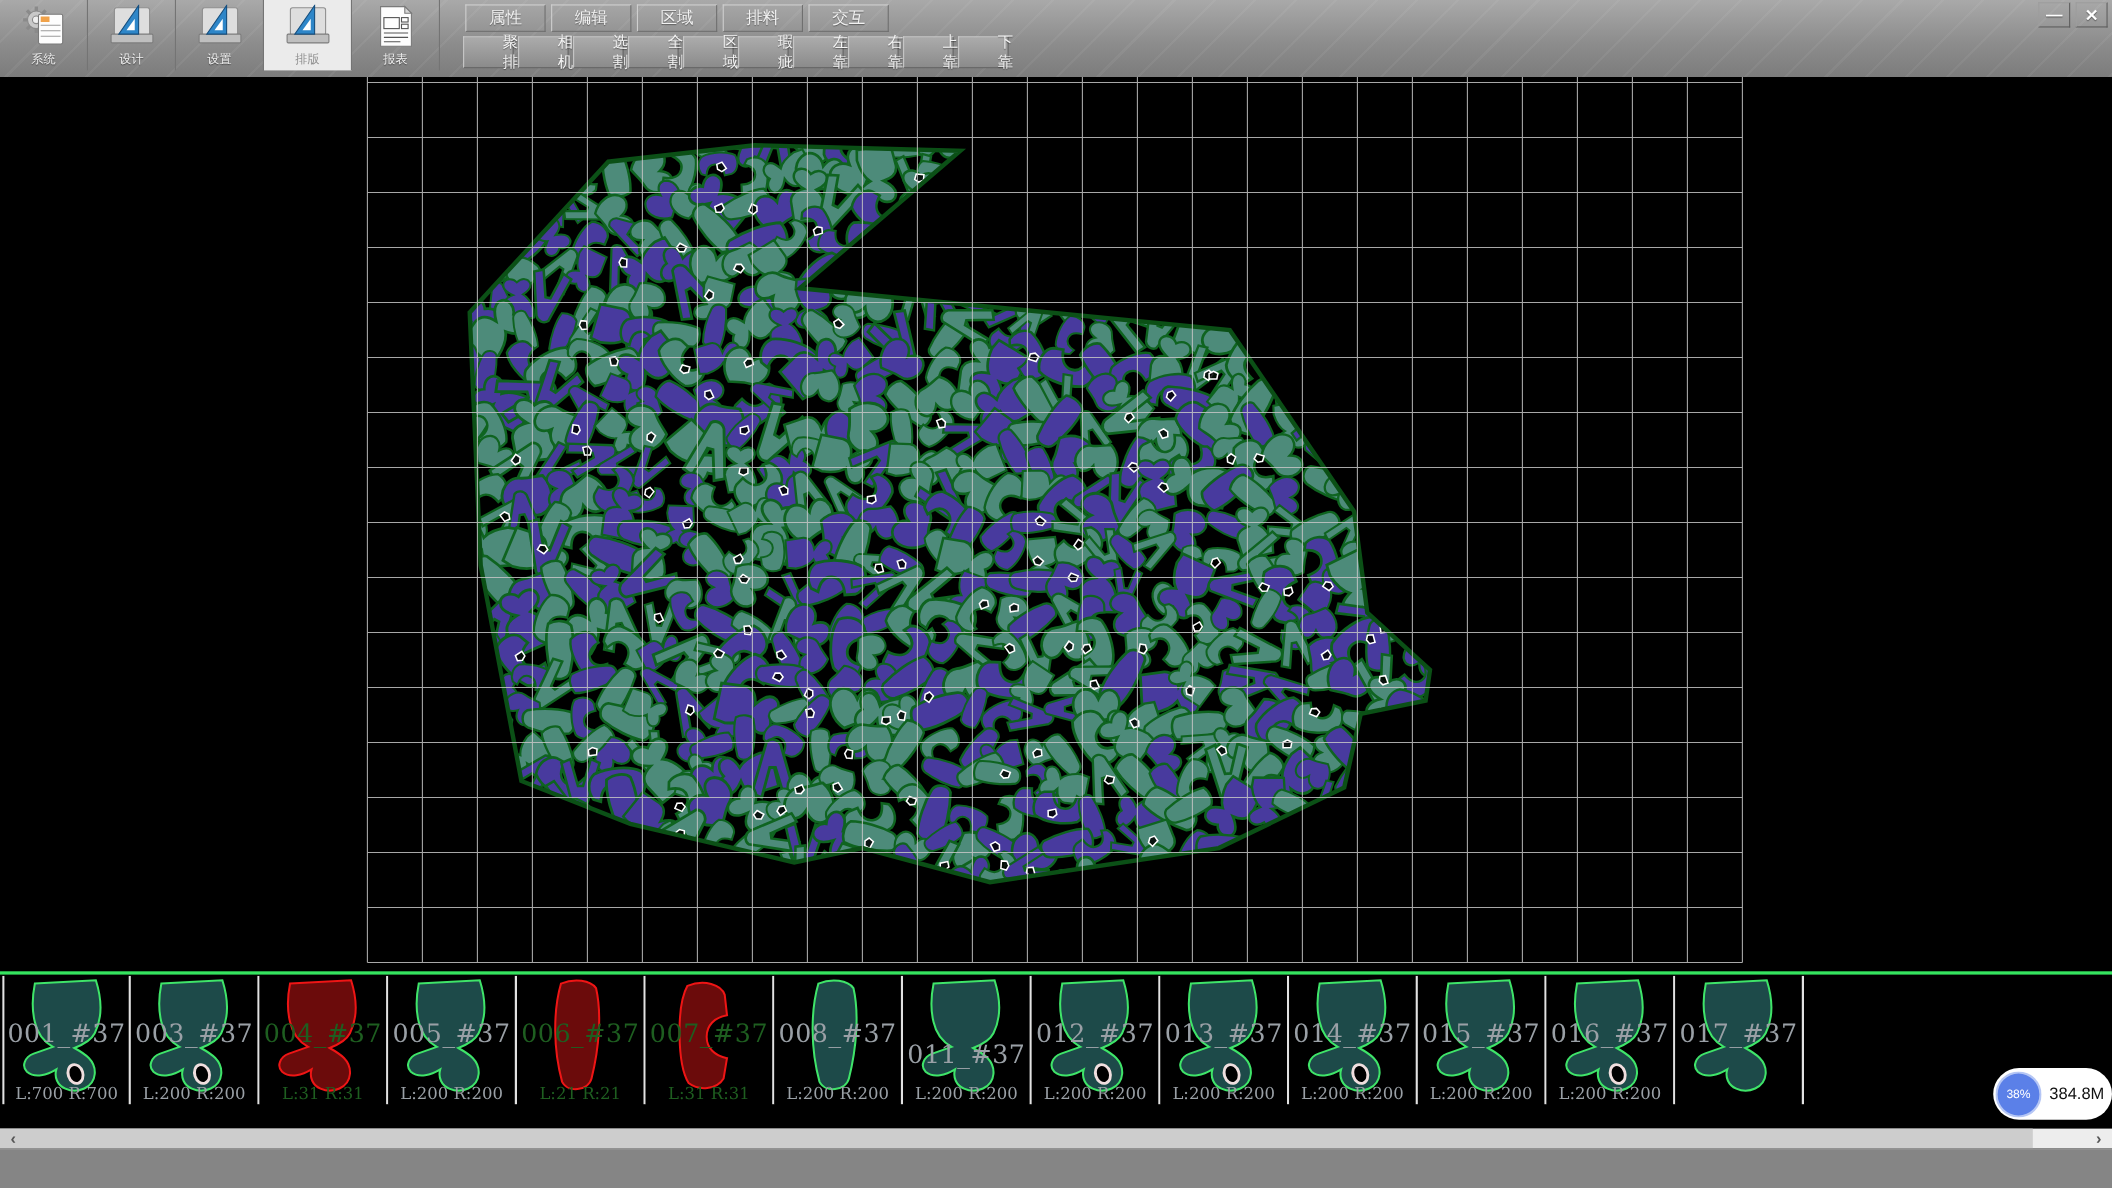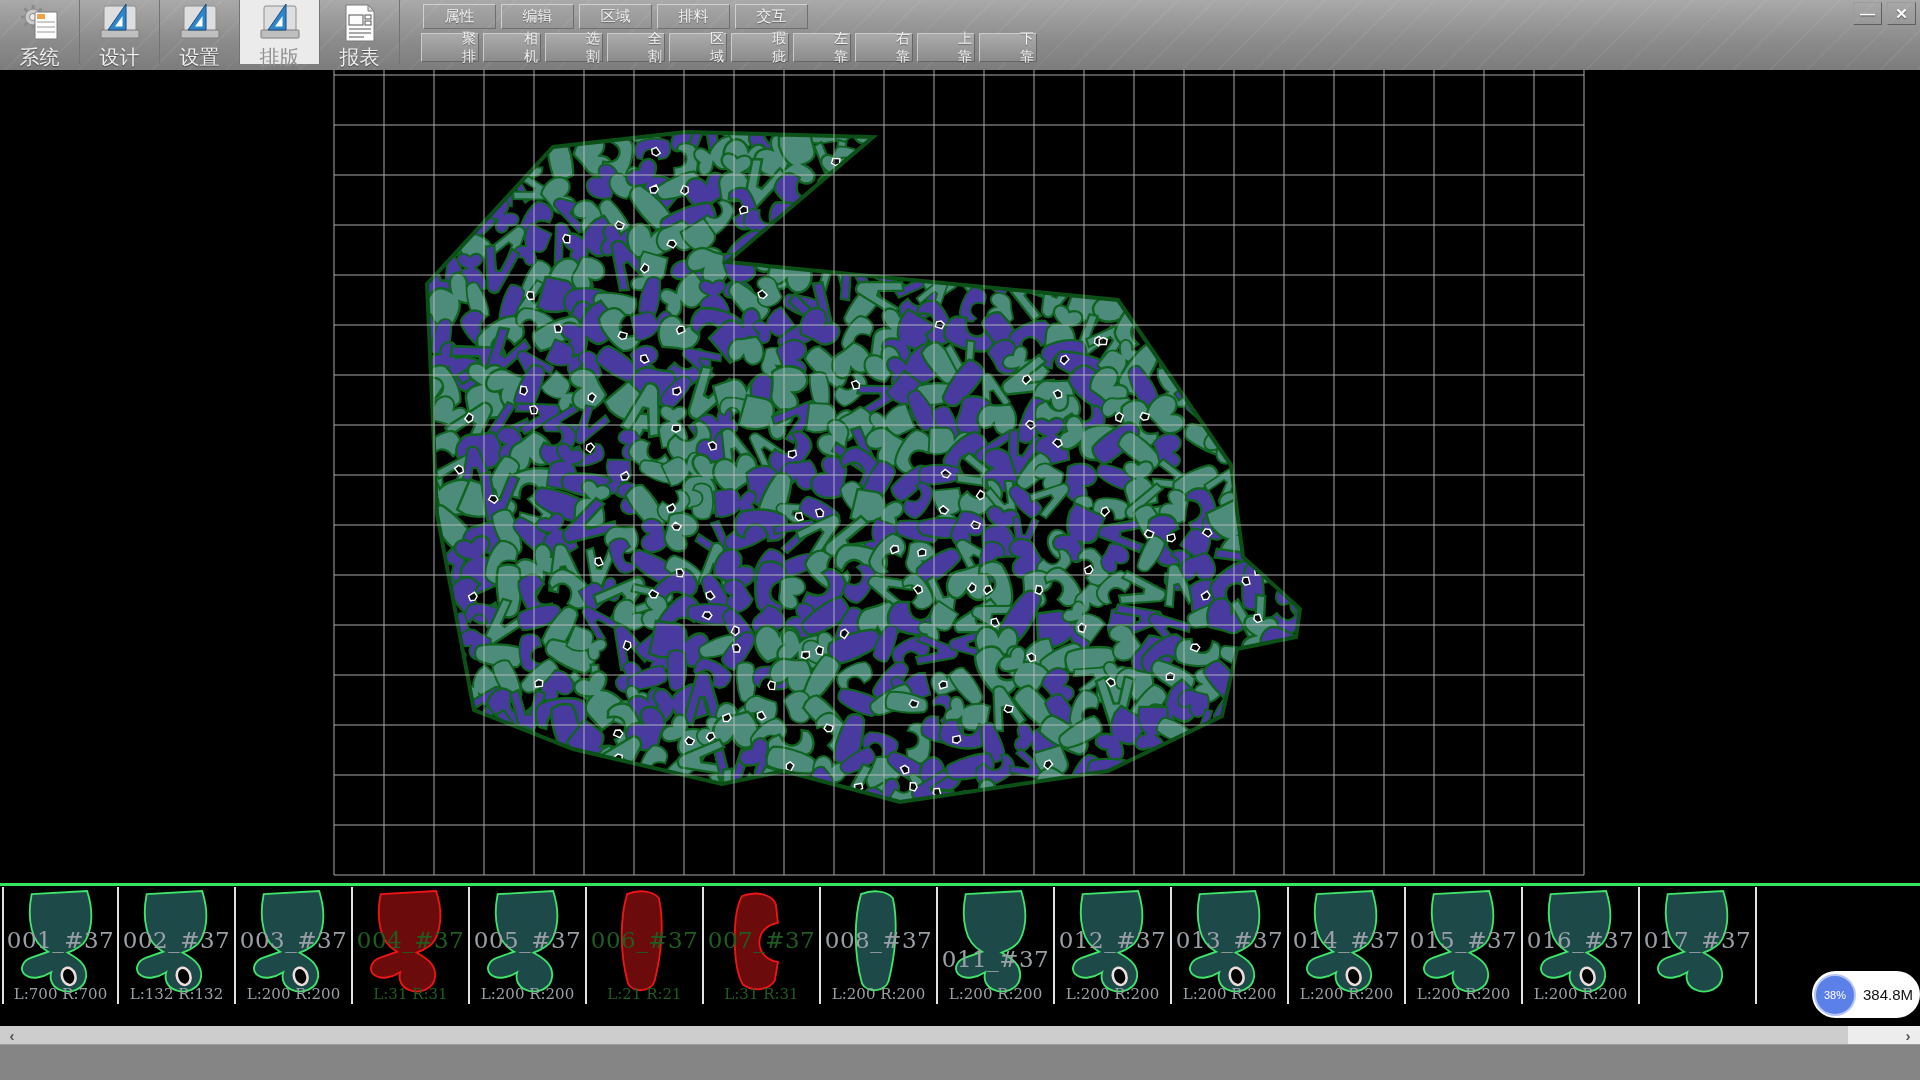--- a/index.html
+++ b/index.html
@@ -12,29 +12,29 @@
     background:linear-gradient(#a9a9a9,#8d8d8d 55%,#7c7c7c);
     overflow:hidden; }
   #titlebar::after { content:""; position:absolute; inset:0;
     background:repeating-linear-gradient(135deg, rgba(255,255,255,.05) 0 2px, rgba(0,0,0,0) 2px 26px);
     pointer-events:none; }
   #main-tabs { position:absolute; left:0; top:0; height:64px; display:flex; z-index:2; }
   .main-tab { width:80px; height:64px; display:flex; flex-direction:column; align-items:center;
     justify-content:flex-start; padding-top:3px; border-right:1px solid #747474; cursor:default; }
   .main-tab.selected { background:#ebebeb; }
   .main-tab .tab-icon { width:44px; height:42px; display:flex; align-items:center; justify-content:center; }
-  .main-tab .tab-label { font-size:20px; color:#efefef; text-shadow:0 1px 1px rgba(0,0,0,.45); margin-top:1px; }
+  .main-tab .tab-label { font-size:11px; color:#efefef; text-shadow:0 1px 1px rgba(0,0,0,.45); margin-top:1px; }
   .main-tab.selected .tab-label { color:#8f8f8f; text-shadow:none; }
 
   #menu-row { position:absolute; left:423px; top:4px; display:flex; gap:5px; z-index:2; }
   .menu-btn { width:73px; height:25px; background:transparent; color:#f2f2f2; font-size:15px;
     border:1px solid; border-color:#cfcfcf #6f6f6f #6f6f6f #cfcfcf; text-shadow:0 1px 1px rgba(0,0,0,.4);
     display:flex; align-items:center; justify-content:center; }
   #tool-row { position:absolute; left:421px; top:33px; display:flex; gap:4px; z-index:2; }
-  .tool-btn { width:58px; height:29px; font-size:14px; color:#f4f4f4;
+  .tool-btn { width:46px; height:29px; font-size:14px; color:#f4f4f4;
     background:linear-gradient(#ababab,#8b8b8b); text-shadow:0 1px 1px rgba(0,0,0,.4);
     border:1px solid; border-color:#cbcbcb #666 #666 #cbcbcb;
     display:flex; align-items:center; justify-content:center;padding-left:40px; }
 
   #win-controls { position:absolute; right:4px; top:2px; display:flex; gap:5px; z-index:3; }
   .win-btn { width:29px; height:23px; display:flex; align-items:center; justify-content:center;
     color:#fff; font-size:15px; font-weight:bold;
     border:1px solid; border-color:#9d9d9d #5e5e5e #5e5e5e #9d9d9d; text-shadow:0 1px 1px rgba(0,0,0,.5); }
 
   
@@ -913,28 +913,20 @@
             <ellipse cx="56" cy="86" rx="6.5" ry="8.5" transform="rotate(-18 56 86)" fill="#000" stroke="#efdede" stroke-width="2.5"></ellipse>
           </svg>
           <div class="cell-id" style="color: rgb(154, 160, 166);">001_#37</div>
           <div class="cell-meta" style="color: rgb(154, 160, 166);">L:700 R:700</div>
         </div>
         <div class="cell">
           <svg viewBox="0 0 100 110">
             <path d="M20,6 L74,3 C80,22 79,38 73,50 C70,56 63,60 55,63 C64,68 74,74 73,86 C72,98 58,104 47,99 C40,96 37,89 39,82 C31,87 20,90 13,84 C8,79 11,71 19,68 L36,62 C27,57 22,49 20,40 C17,28 18,16 20,6 Z" fill="#1d4a49" stroke="#3fe469" stroke-width="1.8"></path>
             <ellipse cx="56" cy="86" rx="6.5" ry="8.5" transform="rotate(-18 56 86)" fill="#000" stroke="#efdede" stroke-width="2.5"></ellipse>
           </svg>
-          <div class="cell-id" style="color: rgb(154, 160, 166);">002_#37</div>
-          <div class="cell-meta" style="color: rgb(154, 160, 166);">L:132 R:132</div>
-        </div>
-        <div class="cell">
-          <svg viewBox="0 0 100 110">
-            <path d="M20,6 L74,3 C80,22 79,38 73,50 C70,56 63,60 55,63 C64,68 74,74 73,86 C72,98 58,104 47,99 C40,96 37,89 39,82 C31,87 20,90 13,84 C8,79 11,71 19,68 L36,62 C27,57 22,49 20,40 C17,28 18,16 20,6 Z" fill="#1d4a49" stroke="#3fe469" stroke-width="1.8"></path>
-            <ellipse cx="56" cy="86" rx="6.5" ry="8.5" transform="rotate(-18 56 86)" fill="#000" stroke="#efdede" stroke-width="2.5"></ellipse>
-          </svg>
           <div class="cell-id" style="color: rgb(154, 160, 166);">003_#37</div>
           <div class="cell-meta" style="color: rgb(154, 160, 166);">L:200 R:200</div>
         </div>
         <div class="cell">
           <svg viewBox="0 0 100 110">
             <path d="M20,6 L74,3 C80,22 79,38 73,50 C70,56 63,60 55,63 C64,68 74,74 73,86 C72,98 58,104 47,99 C40,96 37,89 39,82 C31,87 20,90 13,84 C8,79 11,71 19,68 L36,62 C27,57 22,49 20,40 C17,28 18,16 20,6 Z" fill="#6b0b0b" stroke="#ee1515" stroke-width="1.8"></path>
           </svg>
           <div class="cell-id" style="color: rgb(30, 94, 32);">004_#37</div>
           <div class="cell-meta" style="color: rgb(30, 94, 32);">L:31 R:31</div>
         </div>

